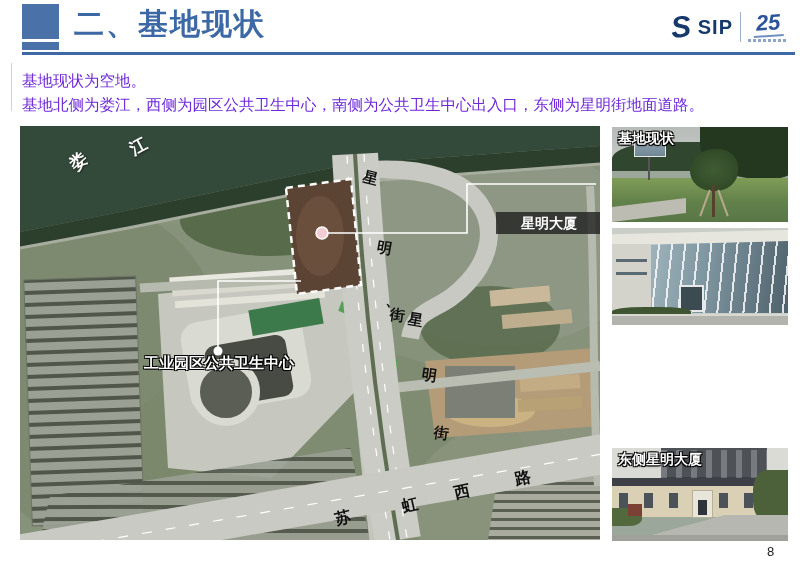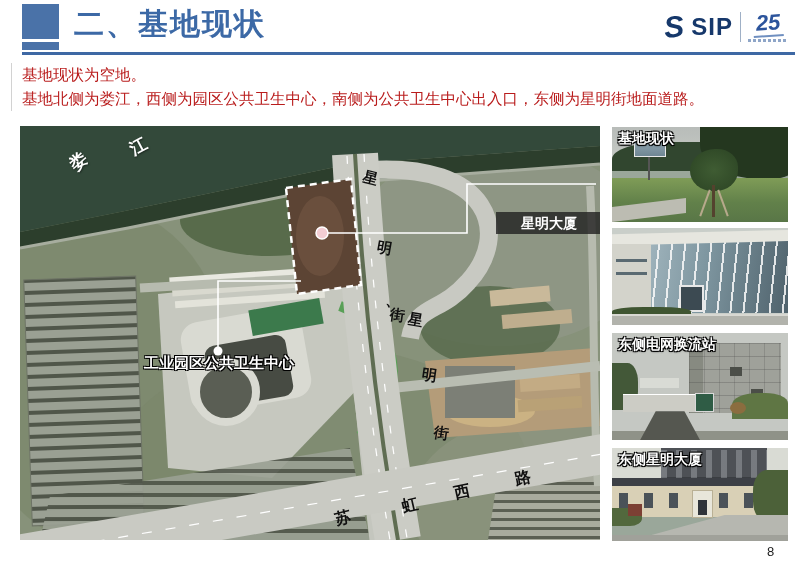--- a/index.html
+++ b/index.html
@@ -5,29 +5,29 @@
   html,body{margin:0;padding:0;background:#e9e9e9;}
   .slide{position:relative;width:800px;height:565px;background:#ffffff;overflow:hidden;
          font-family:"Liberation Sans","DejaVu Sans",sans-serif;}
   
   .accent-square{position:absolute;left:22px;top:4px;width:37px;height:35px;background:#4a72a8;}
   .accent-bar{position:absolute;left:22px;top:42px;width:37px;height:8px;background:#4a72a8;}
   .page-title{position:absolute;left:74px;top:4px;font-size:30px;font-weight:bold;color:#3c69a6;letter-spacing:2px;}
   .header-rule{position:absolute;left:22px;top:52px;width:773px;height:3px;background:#3e68a4;}
   .logo{position:absolute;right:12px;top:8px;display:flex;align-items:center;gap:7px;height:38px;}
   .logo-s{font-size:30px;font-weight:bold;font-style:italic;color:#16386b;transform:rotate(-6deg);line-height:1;}
-  .logo-sip{font-size:24px;font-weight:bold;color:#16386b;letter-spacing:1px;line-height:1;}
+  .logo-sip{font-size:20px;font-weight:bold;color:#16386b;letter-spacing:1px;line-height:1;}
   .logo-div{width:1px;height:30px;background:#9fb0c6;}
   .logo-25-wrap{display:flex;flex-direction:column;align-items:center;}
   .logo-25{font-size:22px;font-weight:bold;font-style:italic;color:#2c549c;line-height:1;
            border-bottom:2px solid #6f8fc0;transform:rotate(-4deg);padding:0 3px 1px 3px;}
   .logo-fineprint{margin-top:2px;width:40px;height:3px;
            background:repeating-linear-gradient(90deg,#8fa6c8 0 3px,transparent 3px 5px);}
   
-  .intro{position:absolute;left:22px;top:63px;width:770px;font-size:15.5px;color:#b91c1c;line-height:24px;}
+  .intro{position:absolute;left:22px;top:69px;width:770px;font-size:15.5px;color:#6d28d9;line-height:24px;}
   .intro-edge{position:absolute;left:11px;top:63px;width:1px;height:48px;background:#d2d2d2;}
   
   .map{position:absolute;left:20px;top:126px;width:580px;height:414px;overflow:hidden;background:#87927a;}
   .map svg{position:absolute;left:0;top:0;}
   .map-char{position:absolute;font-weight:bold;line-height:1;}
   .char-white{color:#fff;font-size:17px;text-shadow:0 1px 2px rgba(0,0,0,.55);}
   .char-black{color:#101010;font-size:15px;}
   .char-road{color:#101010;font-size:16px;}
   .callout-box{position:absolute;background:rgba(33,33,33,.8);color:#fff;font-size:14px;font-weight:bold;
                padding:2px 25px;white-space:nowrap;line-height:18px;}
@@ -257,37 +257,20 @@
     <div class="layer p2-glass"></div>
     <div class="layer p2-mullions"></div>
     <div class="layer p2-fascia"></div>
     <div class="layer p2-leftwall"></div>
     <div class="layer p2-slits"></div>
     <div class="layer p2-door"></div>
     <div class="layer p2-shrubs"></div>
     <div class="layer p2-walk"></div>
   </div>
 
-  <div class="photo" style="top:333px;height:107px;">
-    <div class="layer p3-sky"></div>
-    <div class="layer p3-far"></div>
-    <div class="layer p3-cube"></div>
-    <div class="layer p3-gridh"></div>
-    <div class="layer p3-gridv"></div>
-    <div class="layer p3-win1"></div>
-    <div class="layer p3-win2"></div>
-    <div class="layer p3-treeL"></div>
-    <div class="layer p3-wall"></div>
-    <div class="layer p3-sign"></div>
-    <div class="layer p3-shrubR"></div>
-    <div class="layer p3-bushO"></div>
-    <div class="layer p3-ground"></div>
-    <div class="layer p3-drive"></div>
-    <div class="photo-label">东侧电网换流站</div>
-  </div>
 
   <div class="photo" style="top:448px;height:93px;">
     <div class="layer p4-sky"></div>
     <div class="layer p4-tower"></div>
     <div class="layer p4-towerwin"></div>
     <div class="layer p4-podium"></div>
     <div class="layer p4-band"></div>
     <div class="layer p4-wins"></div>
     <div class="layer p4-entry"></div>
     <div class="layer p4-door"></div>

